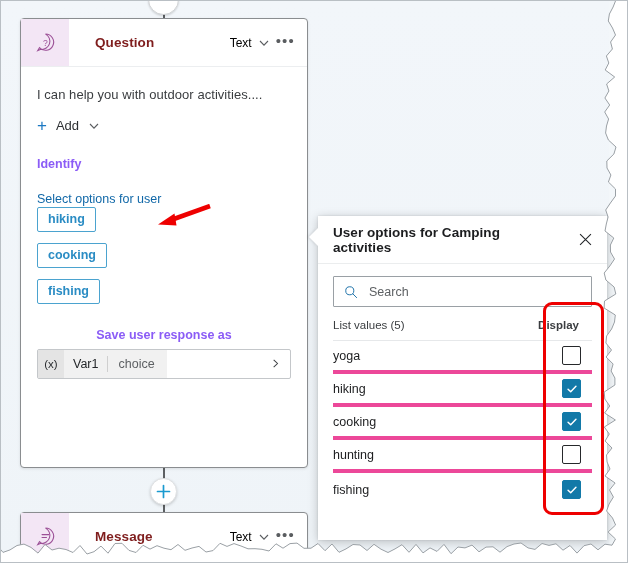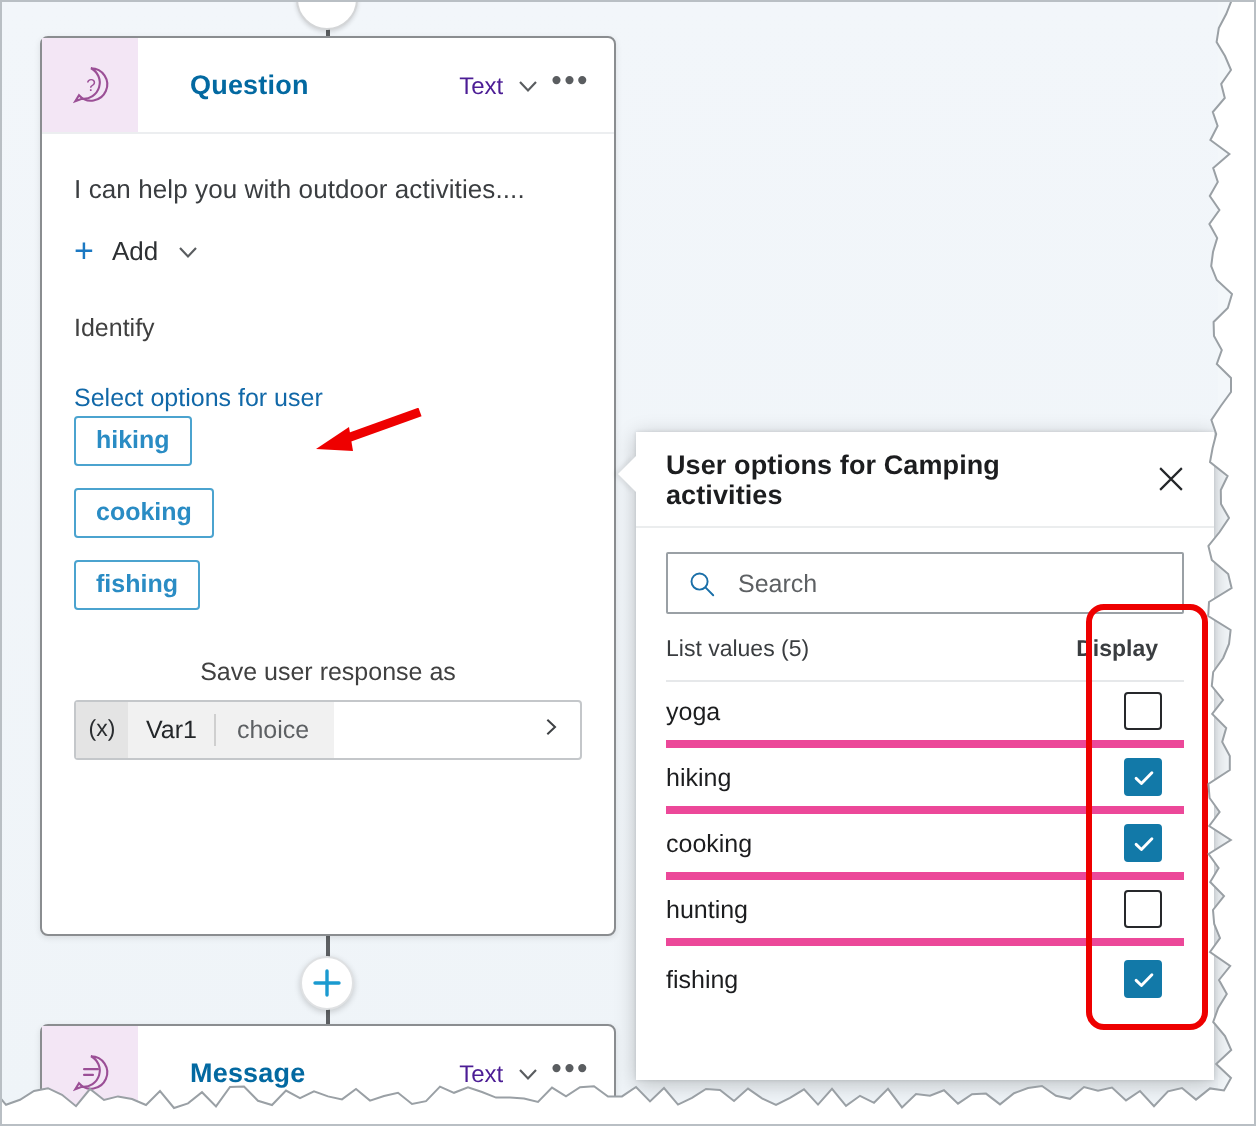--- a/index.html
+++ b/index.html
@@ -86,49 +86,49 @@
     border-bottom:1px solid #eceef0;
     position:relative;
   }
   .node-icon-wrap {
     width:48px; height:47px;
     background:#f3e6f5;
     display:flex; align-items:center; justify-content:center;
     flex:0 0 48px;
   }
   .node-title {
-    font-size:13.5px; font-weight:700; color:#0369a1;
+    font-size:13.5px; font-weight:700; color:#7f1d1d;
     margin-left:26px; letter-spacing:.1px;
   }
   .node-head-right {
     margin-left:auto; display:flex; align-items:center;
     gap:6px; padding-right:12px;
   }
-  .type-label { font-size:12px; color:#4c1d95; }
+  .type-label { font-size:12px; color:#000000; }
   .chev { width:12px; height:12px; }
   .ellipsis {
     font-size:15px; color:#5a5d60; letter-spacing:1.2px;
     line-height:10px; padding-bottom:4px; cursor:pointer;
   }
 
   .node-body { padding:14px 16px 0 16px; }
 
   .msg-text {
     font-size:13px; color:#3a3d40; margin:6px 0 12px 0;
     letter-spacing:.05px;
   }
   .add-row {
     display:flex; align-items:center; gap:9px;
     margin-top:16px; cursor:pointer;
   }
   .add-plus { color:#1b78c2; font-size:17px; line-height:14px; font-weight:400; }
   .add-label { font-size:13px; color:#2d3033; }
 
   .section-label {
-    font-size:12.5px; font-weight:400; color:#404040;
+    font-size:12.5px; font-weight:700; color:#8b5cf6;
     margin-top:24px; margin-bottom:7px;
   }
   .section-label.tight { margin-top:22px; }
 
   .field-box {
     height:30px; border:1px solid #c4c7ca; border-radius:2px;
     background:#fff; display:flex; align-items:center;
     padding:0 8px 0 9px; cursor:pointer;
   }
   .field-icon { margin-right:9px; display:flex; }

